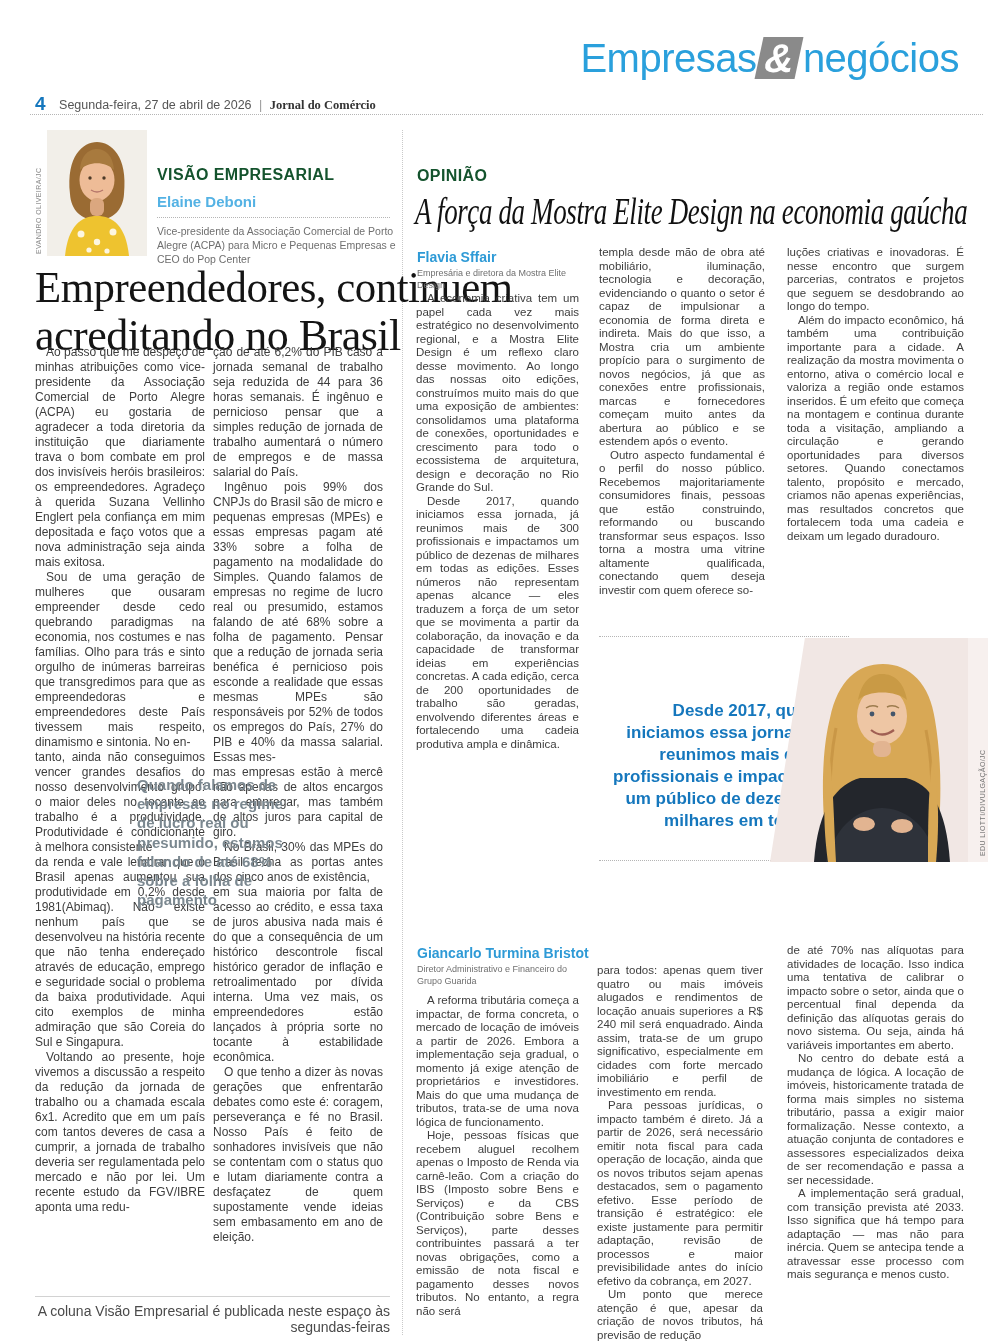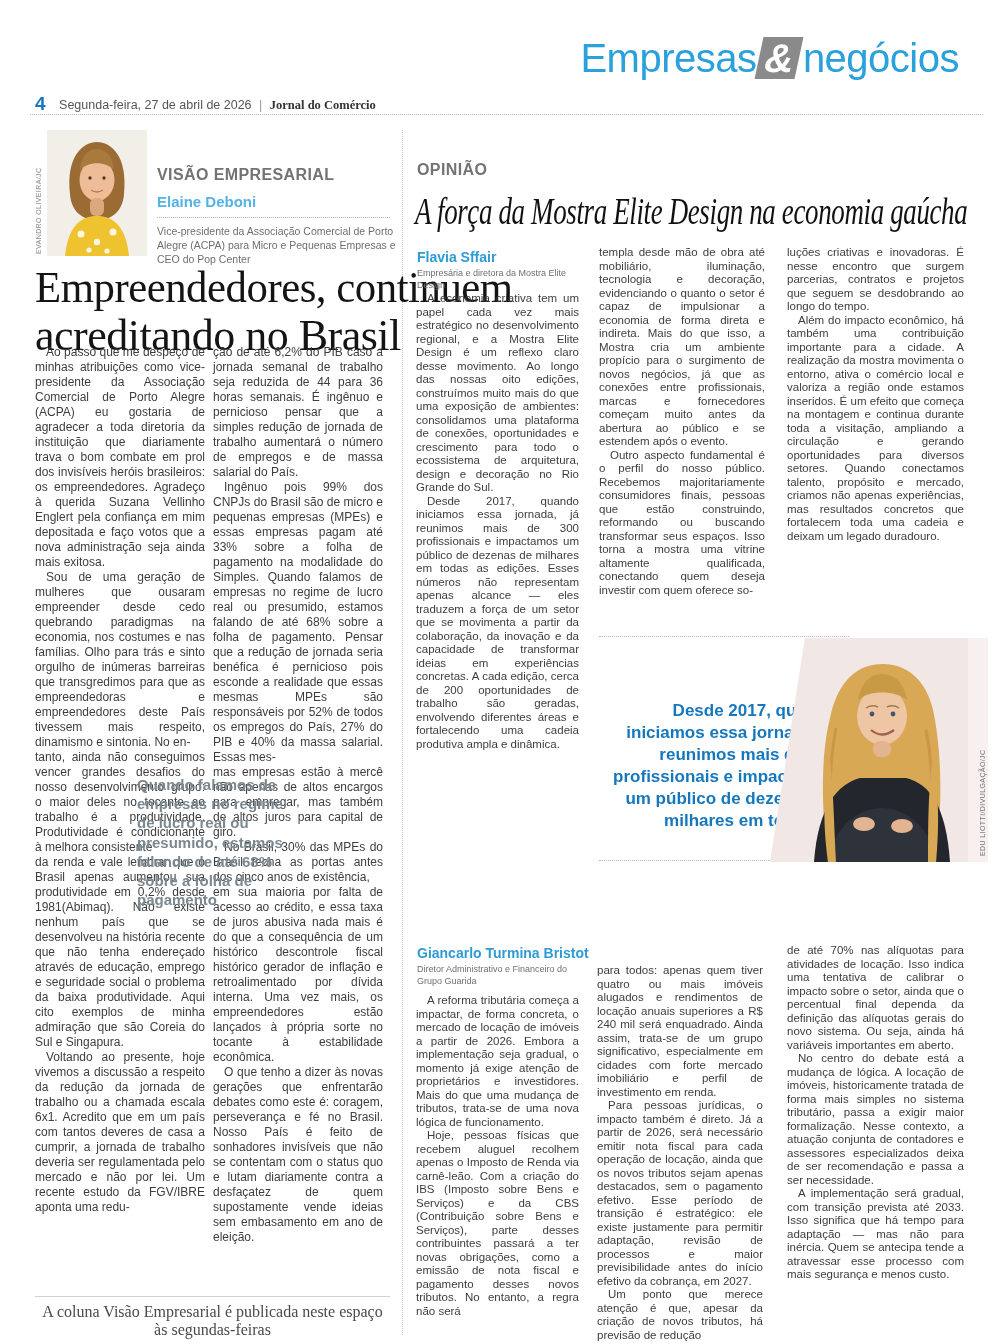--- a/index.html
+++ b/index.html
@@ -12,21 +12,21 @@
 
   
   .brand{font-size:40px;color:#2aa0dc;letter-spacing:-0.5px;font-weight:normal;}
   .amp{display:inline-block;background:#8a8a8a;color:#fff;font-weight:bold;
        transform:skewX(-12deg);padding:0 6px;margin:0 3px;line-height:1.05;}
   .dateline{font-size:12.5px;color:#555;}
   .pagenum{color:#1577bd;font-weight:bold;font-size:19px;margin-right:10px;vertical-align:-1px;}
   .papername{font-family:"Liberation Serif",serif;font-weight:bold;color:#333;}
 
   
-  .kicker{font-size:16px;font-weight:bold;color:#737373;letter-spacing:.4px;}
+  .kicker{font-size:16px;font-weight:bold;color:#14532d;letter-spacing:.4px;}
   .author-lt{font-size:15px;font-weight:bold;color:#54b2e4;}
   .author{font-size:14px;font-weight:bold;color:#2e9ad6;}
   .role{font-size:9px;color:#6f6f6f;line-height:1.35;}
   .role-md{font-size:10.5px;color:#6f6f6f;line-height:1.35;}
 
   
   .serif{font-family:"Liberation Serif",serif;}
   .fit{display:inline-block;white-space:nowrap;}
   .hl{font-size:44px;color:#141414;line-height:1.08;letter-spacing:-.5px;}
   .hl-it{font-size:38px;font-style:italic;color:#111;letter-spacing:-.5px;}
@@ -39,21 +39,21 @@
   .narrow-right{margin-right:82px;}
   .narrow-left{margin-left:72px;}
   .cols{display:flex;gap:8px;}
   .cols .c{width:170px;}
 
   .pq-left{font-size:15px;line-height:1.28;font-weight:bold;color:#7b8890;}
   .pq-right{font-size:17px;line-height:1.3;font-weight:bold;color:#1577bd;text-align:right;}
 
   .vcredit{writing-mode:vertical-rl;transform:rotate(180deg);font-size:7px;color:#8a8a8a;
            letter-spacing:.4px;text-transform:uppercase;}
-  .footer-note{font-size:16px;color:#4a4a4a;text-align:center;font-family:Liberation Serif, serif;}
+  .footer-note{font-size:14px;color:#4a4a4a;text-align:right;}
 
   .photo{overflow:hidden;}
   .photo svg{display:block;}
 </style>
 </head>
 <body>
 
 <div id="page">
 
   <div class="abs brand" style="top:36px;right:44px;">
@@ -120,21 +120,21 @@
           <p class="ind">O que tenho a dizer às novas gerações que enfrentarão debates como este é: coragem, perseverança e fé no Brasil. Nosso País é feito de sonhadores invisíveis que não se contentam com o status quo e lutam diariamente contra a desfaçatez de quem supostamente vende ideias sem embasamento em ano de eleição.</p>
         </div>
     </div>
 
     <div class="abs pq-left" style="left:102px;top:645px;width:154px;">Quando falamos de empresas no regime de lucro real ou presumido, estamos falando de até 68% sobre a folha de pagamento</div>
 
     <div class="abs solidline" style="left:0;top:1166px;width:355px;"></div>
     <div class="abs footer-note" style="left:0;top:1173px;width:355px;">A coluna Visão Empresarial é publicada neste espaço às segundas-feiras</div>
   </div>
 
-  <div class="abs kicker" style="left:417px;top:161px;">OPINIÃO</div>
+  <div class="abs kicker" style="left:417px;top:167px;">OPINIÃO</div>
 
   <div class="abs serif hl-it" style="left:415px;top:189px;width:552px;">
     <span class="fit" style="transform-origin: left center; transform: scaleX(0.709);">A força da Mostra Elite Design na economia gaúcha</span>
   </div>
   <div class="abs author" style="left:417px;top:249px;">Flavia Sffair</div>
   <div class="abs role" style="left:417px;top:267px;width:168px;">Empresária e diretora da Mostra Elite Design</div>
 
   <div class="abs col rcol" style="left:416px;top:292px;width:163px;height:578px;overflow:hidden;">
       <p class="ind">A economia criativa tem um papel cada vez mais estratégico no desenvolvimento regional, e a Mostra Elite Design é um reflexo claro desse movimento. Ao longo das nossas oito edições, construímos muito mais do que uma exposição de ambientes: consolidamos uma plataforma de conexões, oportunidades e crescimento para todo o ecossistema de arquitetura, design e decoração no Rio Grande do Sul.</p>
       <p class="ind">Desde 2017, quando iniciamos essa jornada, já reunimos mais de 300 profissionais e impactamos um público de dezenas de milhares em todas as edições. Esses números não representam apenas alcance — eles traduzem a força de um setor que se movimenta a partir da colaboração, da inovação e da capacidade de transformar ideias em experiências concretas. A cada edição, cerca de 200 oportunidades de trabalho são geradas, envolvendo diferentes áreas e fortalecendo uma cadeia produtiva ampla e dinâmica.</p>

